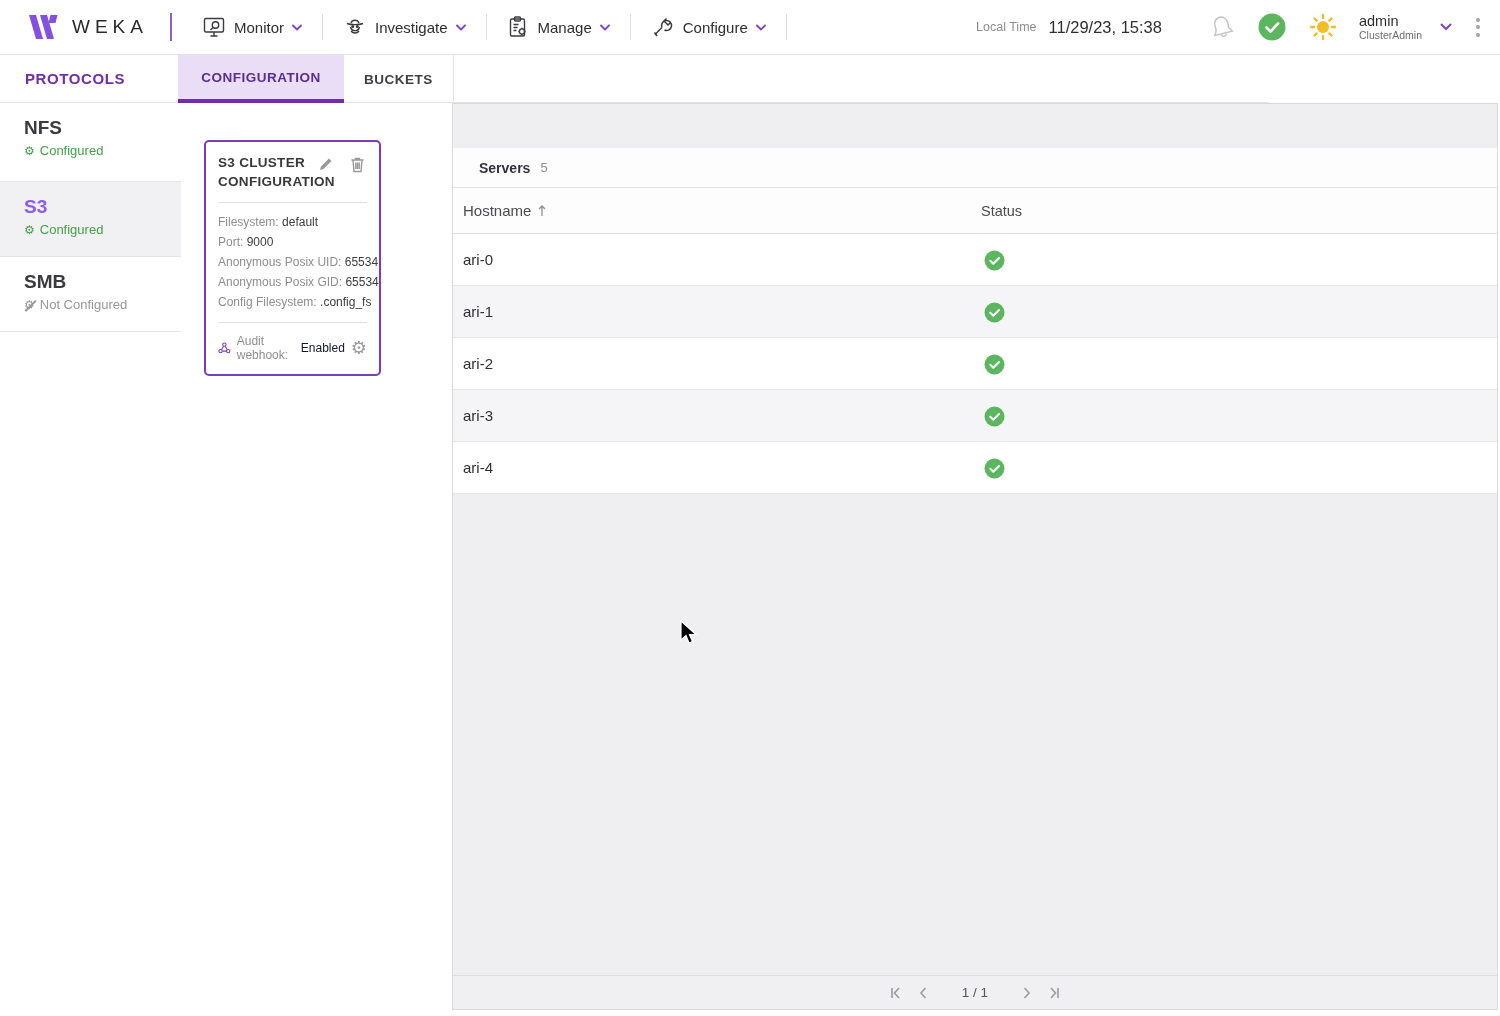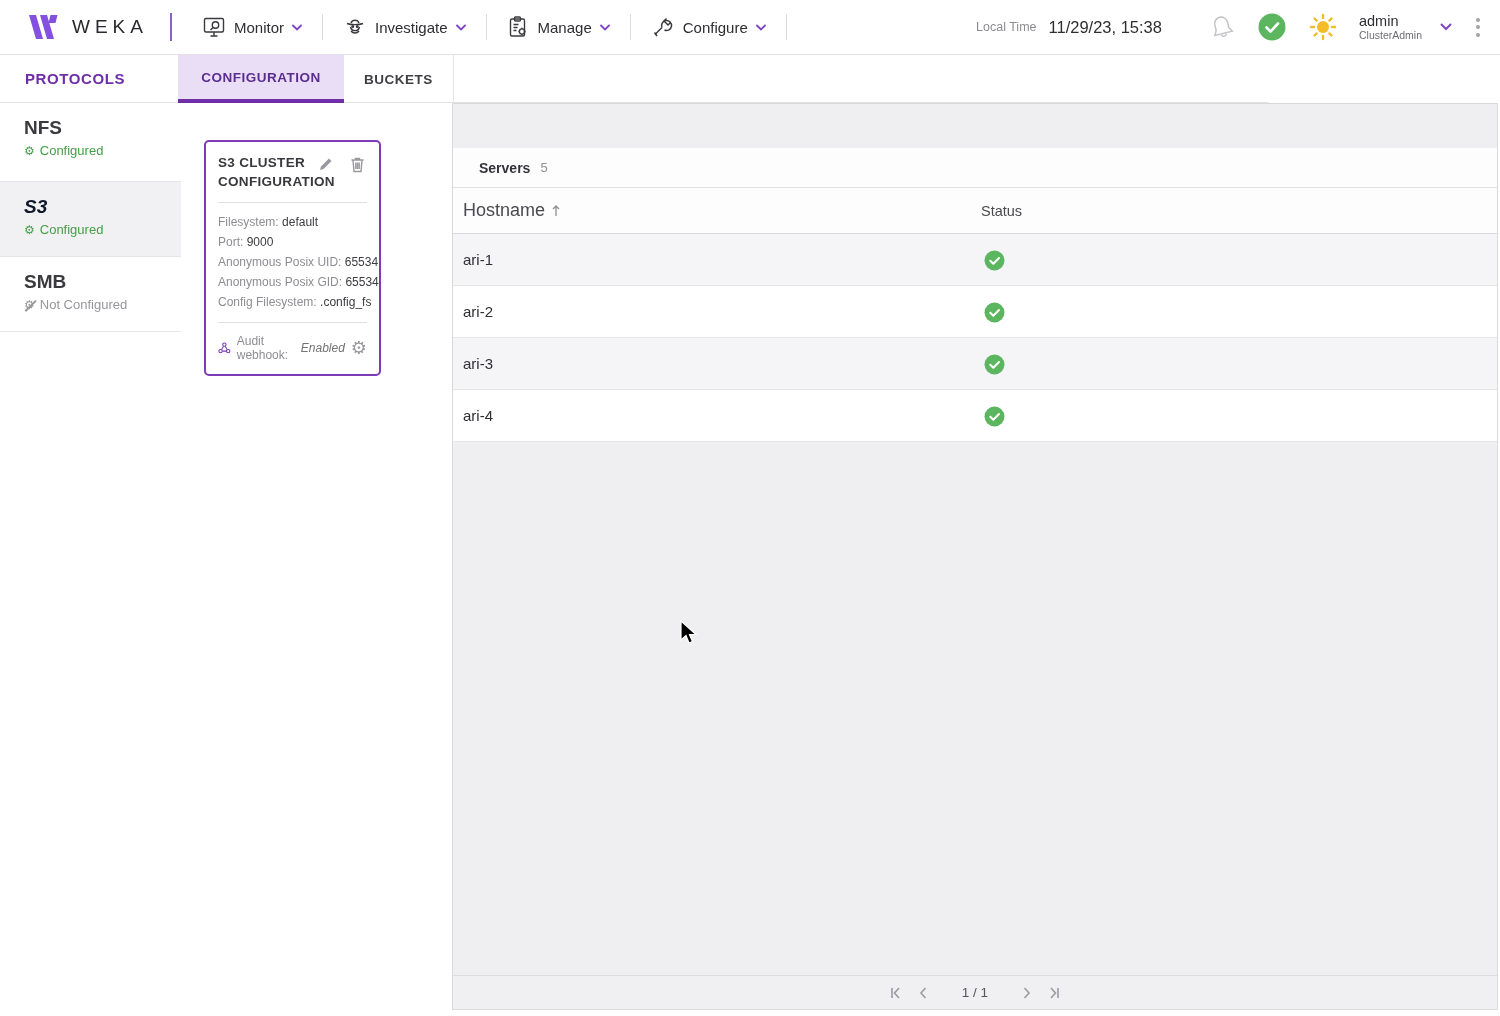--- a/index.html
+++ b/index.html
@@ -36,21 +36,21 @@
   .tab-plain { width:110px; color:#3f3f44; border-right:1px solid #e6e6e9; }
 
   
   .sidebar { position:absolute; left:0; top:103px; width:216px; bottom:4px; background:#fff;
              border-right:1px solid #e0e0e2; }
   .side-item { position:relative; height:75px; border-bottom:1px solid #e5e5e7; padding:14px 0 0 24px; cursor:pointer; }
   .side-item.first { height:79px; }
   .side-item.selected { background:#f1f0f2; }
   .side-item.selected::after { content:""; position:absolute; right:0; top:0; bottom:0; width:6px; background:#6f2da8; }
   .side-title { font-size:19px; font-weight:bold; color:#3a3a3f; }
-  .side-item.selected .side-title { color:#0f172a;font-style:italic; }
+  .side-item.selected .side-title { color:#8b5cf6; }
   .side-status { margin-top:4px; font-size:13px; display:flex; align-items:center; gap:5px; }
   .status-green { color:#43a047; }
   .status-gray { color:#97979c; }
   .gear { font-family:"DejaVu Sans", sans-serif; font-style:normal; }
   .gear-slash { position:relative; display:inline-block; }
   .gear-slash::after { content:""; position:absolute; left:-1px; top:7px; width:15px; height:1.6px;
                        background:#97979c; transform:rotate(-45deg); }
 
   
   .middle { position:absolute; left:181px; top:103px; width:271px; bottom:0; background:#fff; }
@@ -59,33 +59,33 @@
   .card-head { position:relative; }
   .card-title { font-size:13.5px; font-weight:bold; color:#38383d; letter-spacing:.3px; line-height:1.4;
                 width:150px; }
   .card-head-icons { position:absolute; right:2px; top:2px; display:flex; gap:16px; }
   .card-divider { height:1px; background:#e0e0e0; margin:10px 0 9px 0; }
   .field-row { font-size:12px; line-height:20px; white-space:nowrap; }
   .field-label { color:#8d8d93; }
   .field-value { color:#3c3c41; }
   .card-bottom { display:flex; align-items:center; gap:6px; padding-top:2px; }
   .aw-label { font-size:12px; color:#8d8d93; }
-  .aw-status { font-size:12px; color:#737373;font-style:italic; }
+  .aw-status { font-size:12px; color:#0f172a; }
   .card-gear { margin-left:auto; font-size:18px; color:#9a9a9e; cursor:pointer; line-height:1; }
 
   
   .panel { position:absolute; left:452px; top:103px; width:1046px; height:907px;
            border:1px solid #d9d9da; background:#efeff1; display:flex; flex-direction:column; }
   .panel-title-row { height:40px; background:#fdfdfe; border-bottom:1px solid #e2e2e4;
                      display:flex; align-items:center; padding-left:26px; gap:10px;margin-top:44px; }
   .panel-title { font-size:14px; font-weight:bold; color:#323237; }
   .panel-count { font-size:13px; color:#8f8f94; }
   .col-header { position:relative; height:46px; background:#fdfdfe; border-bottom:1px solid #dcdcde;
                 display:flex; align-items:center; }
-  .col-hostname { padding-left:10px; font-size:18px; color:#4a4a4f; display:flex; align-items:center; gap:6px; }
+  .col-hostname { padding-left:10px; font-size:15px; color:#4a4a4f; display:flex; align-items:center; gap:6px; }
   .col-status { position:absolute; left:528px; font-size:14.5px; color:#4a4a4f; }
   .srv-row { position:relative; height:52px; border-bottom:1px solid #e6e6e8; display:flex; align-items:center; }
   .srv-row.even { background:#ffffff; }
   .srv-row.odd { background:#f5f5f7; }
   .hostname { padding-left:10px; font-size:15px; color:#2f2f34; }
   .row-status { position:absolute; left:531px; top:16px; }
   .panel-filler { flex:1; }
   .pagination { height:34px; border-top:1px solid #dddddf; background:#f0f0f2;
                 display:flex; align-items:center; justify-content:center; gap:14px; }
   .pg-btn { display:flex; align-items:center; cursor:pointer; }
@@ -301,20 +301,29 @@
     <div class="col-header">
       <span class="col-hostname">
         <span>Hostname</span>
         <svg width="10" height="14" viewBox="0 0 10 14">
           <path d="M5 12 V2 M2 5 L5 2 L8 5" fill="none" stroke="#8f8f94" stroke-width="1.3"></path>
         </svg>
       </span>
       <span class="col-status">Status</span>
     </div>
 
+    <div class="srv-row even">
+      <span class="hostname">ari-0</span>
+      <span class="row-status">
+        <svg width="21" height="21" viewBox="0 0 21 21">
+            <circle cx="10.5" cy="10.5" r="10" fill="#5cb660"></circle>
+            <polyline points="6.3,10.8 9.3,13.8 15,8" fill="none" stroke="#fff" stroke-width="2" stroke-linecap="round" stroke-linejoin="round"></polyline>
+          </svg>
+      </span>
+    </div>
     <div class="srv-row odd">
       <span class="hostname">ari-1</span>
       <span class="row-status">
         <svg width="21" height="21" viewBox="0 0 21 21">
             <circle cx="10.5" cy="10.5" r="10" fill="#5cb660"></circle>
             <polyline points="6.3,10.8 9.3,13.8 15,8" fill="none" stroke="#fff" stroke-width="2" stroke-linecap="round" stroke-linejoin="round"></polyline>
           </svg>
       </span>
     </div>
     <div class="srv-row even">

